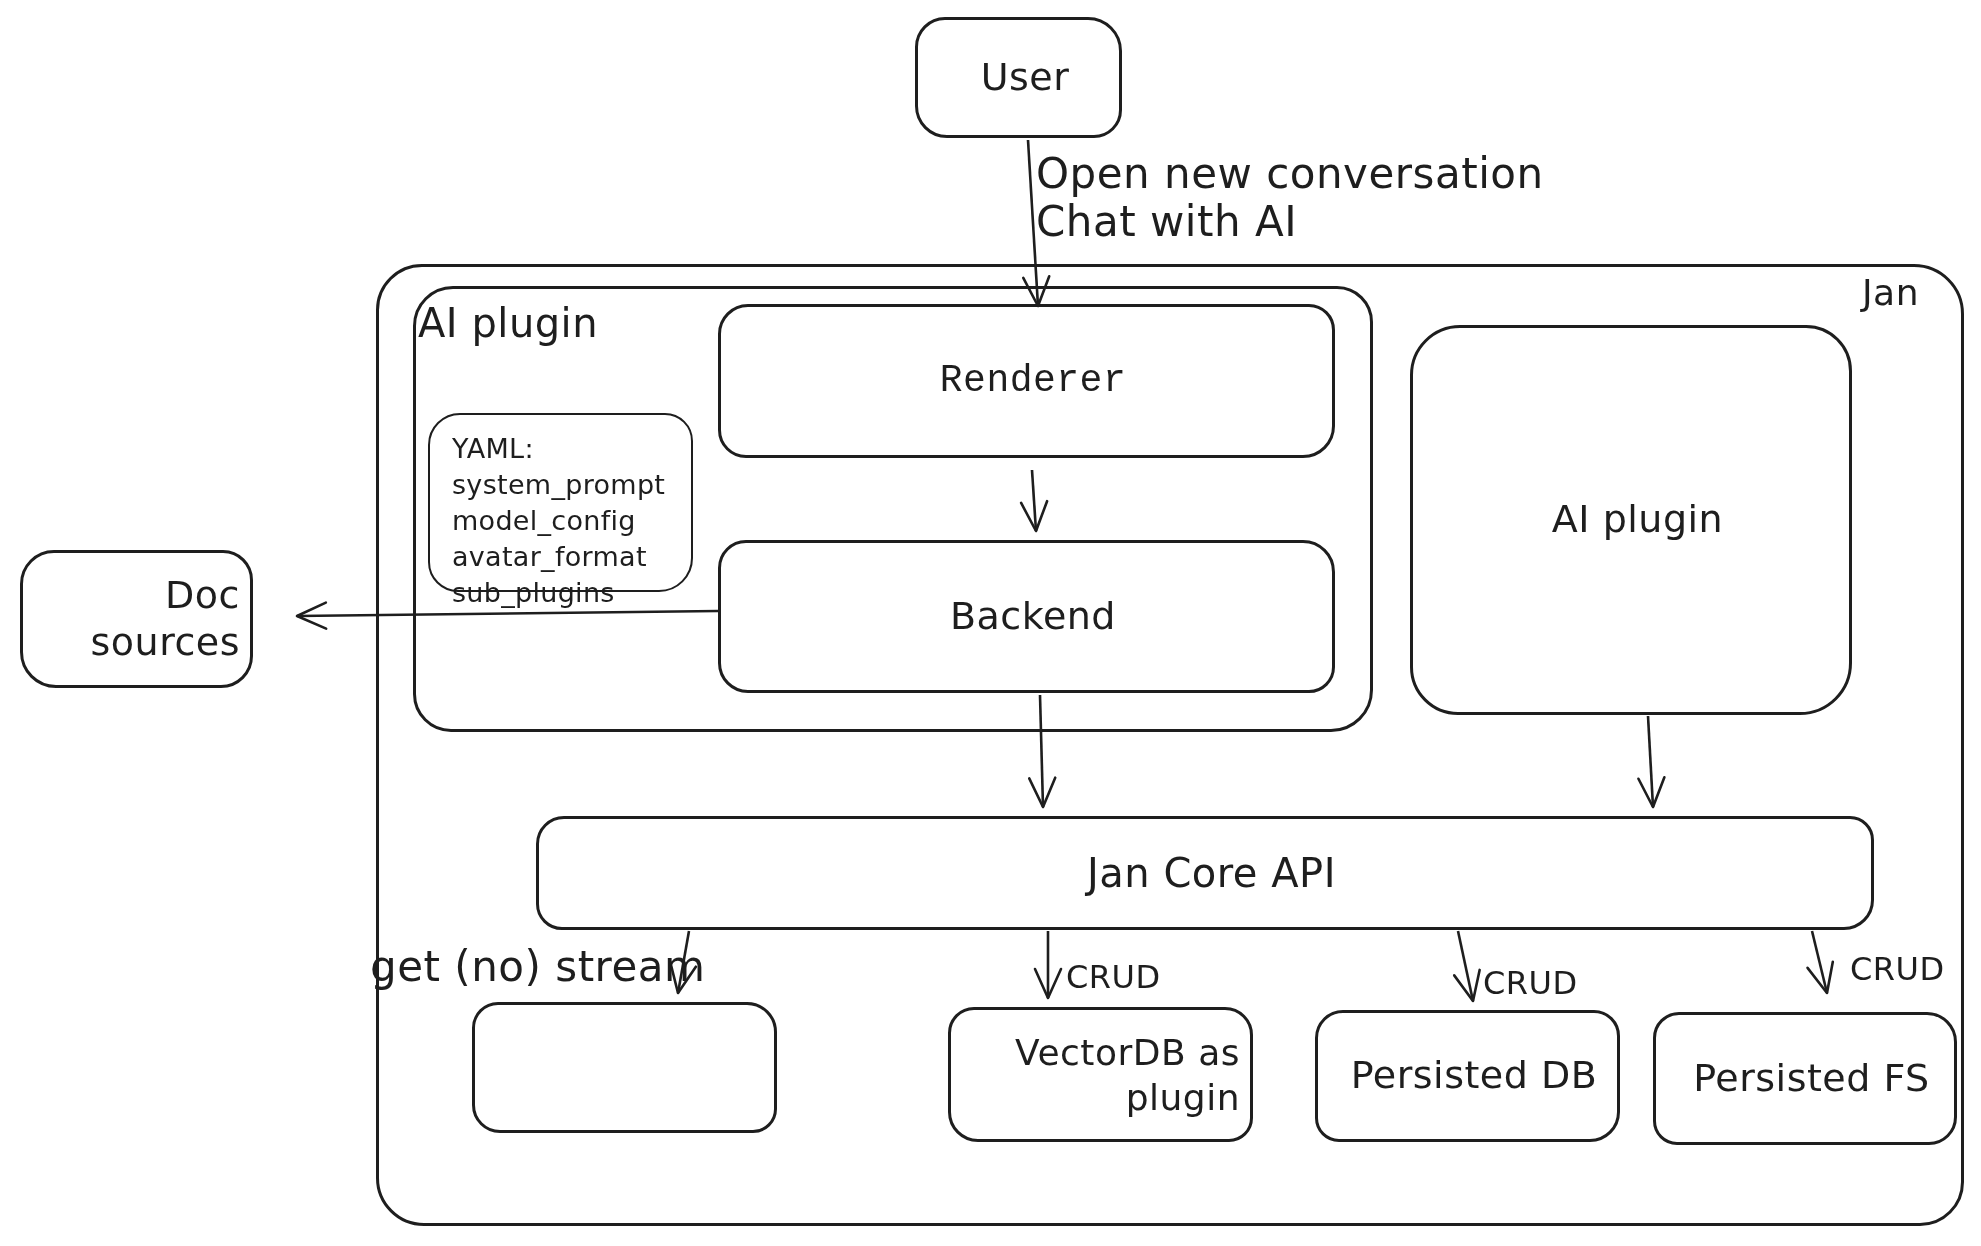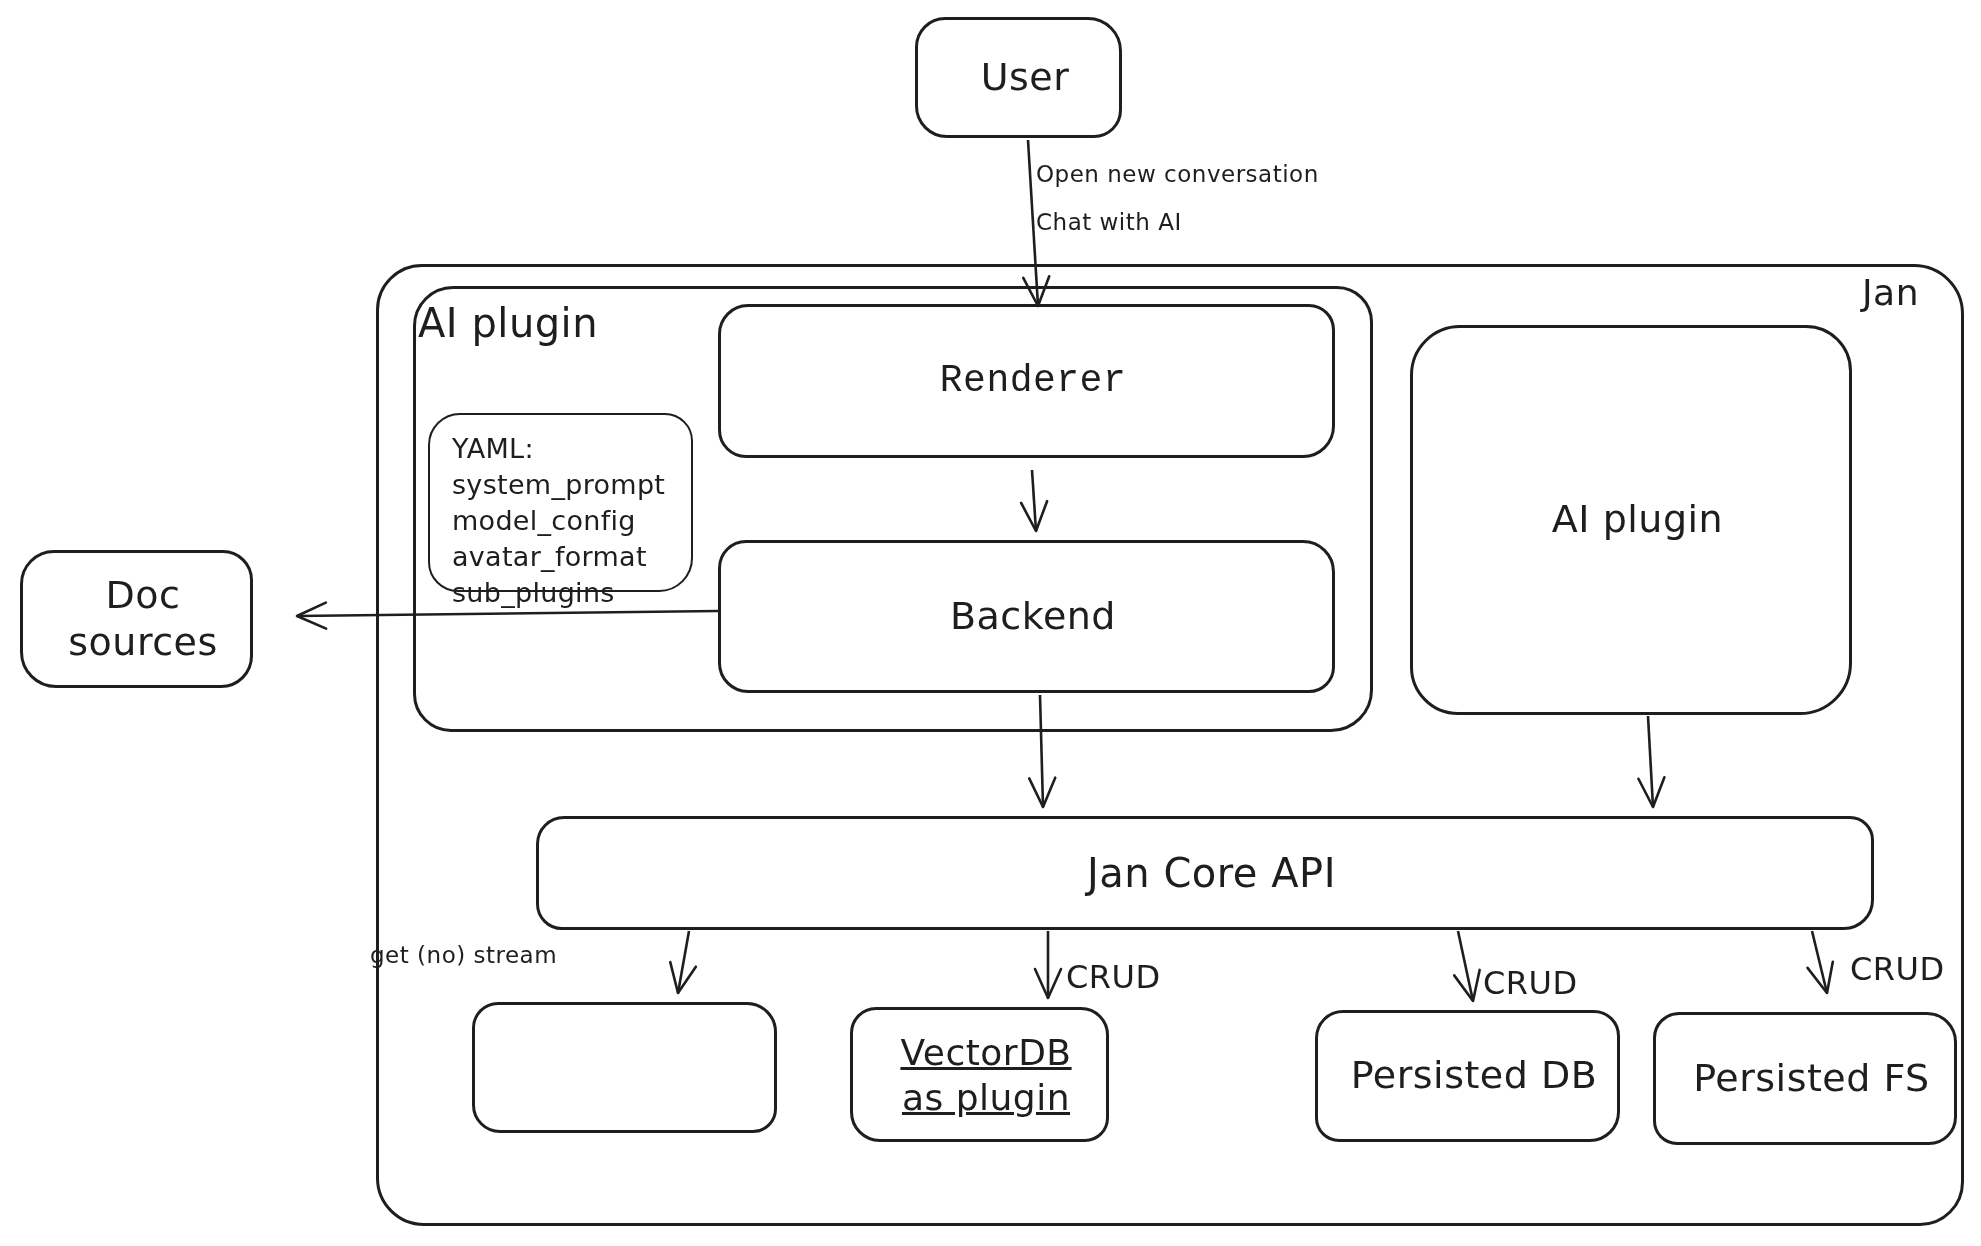--- a/index.html
+++ b/index.html
@@ -10,38 +10,38 @@
     font-family:"DejaVu Sans","Liberation Sans",sans-serif;
     color:#1e1e1e;
     overflow:hidden;
   }
   .node{
     position:absolute;
     border:3px solid #1e1e1e;
     background:transparent;
     box-sizing:border-box;
     display:flex;align-items:center;justify-content:center;
-    text-align:center;
+    text-align:right;
     padding-left:13px;
   }
   .node .lbl{
     font-size:38px;
     line-height:1.25;
     letter-spacing:0.5px;
     padding:0 10px;
   }
   .container-lbl{
     position:absolute;
     font-size:40px;
     letter-spacing:0.5px;
     white-space:nowrap;
   }
   .ann{
     position:absolute;
-    font-size:23px;
+    font-size:42px;
     letter-spacing:0.5px;
     white-space:nowrap;
   }
   .crud{font-size:32px;}
   .yaml{
     position:absolute;
     border:2.5px solid #1e1e1e;
     box-sizing:border-box;
     padding:16px 8px 0 22px;
     font-size:27px;
@@ -56,21 +56,21 @@
   #jan-container  {left:376px;  top:264px;  width:1588px; height:962px; border-radius:46px 50px 44px 48px; align-items:flex-start; justify-content:flex-start;}
   #ai-plugin-group{left:413px;  top:286px;  width:960px;  height:446px; border-radius:40px 36px 42px 38px; align-items:flex-start; justify-content:flex-start;}
   #renderer       {left:718px;  top:304px;  width:617px;  height:154px; border-radius:30px 26px 32px 28px;font-family:Liberation Mono, monospace;}
   #backend        {left:718px;  top:540px;  width:617px;  height:153px; border-radius:28px 32px 26px 30px;}
   #yaml-note      {left:428px;  top:413px;  width:265px;  height:179px; border-radius:32px 28px 34px 30px;}
   #doc-sources    {left:20px;   top:550px;  width:233px;  height:138px; border-radius:34px 30px 32px 36px;}
   #ai-plugin-box  {left:1410px; top:325px;  width:442px;  height:390px; border-radius:50px 46px 52px 48px;}
   #jan-core-api   {left:536px;  top:816px;  width:1338px; height:114px; border-radius:28px 24px 30px 26px;}
   #models-back    {left:472px;  top:1002px; width:305px;  height:131px; border-radius:26px 30px 24px 28px;}
   #models-front   {left:513px;  top:1035px; width:305px;  height:132px; border-radius:28px 24px 30px 26px;}
-  #vectordb       {left:850px;  top:1007px; width:259px;  height:135px; border-radius:26px 28px 24px 30px;text-decoration:underline;}
+  #vectordb       {left:948px;  top:1007px; width:305px;  height:135px; border-radius:26px 28px 24px 30px;}
   #persisted-db   {left:1315px; top:1010px; width:305px;  height:132px; border-radius:28px 26px 30px 24px;}
   #persisted-fs   {left:1653px; top:1012px; width:304px;  height:133px; border-radius:26px 30px 28px 24px;}
 
   #vectordb .lbl, #models-front .lbl{font-size:36px;}
   #jan-core-api .lbl{font-size:40px;}
 
   #lbl-jan            {left:1862px; top:272px; font-size:36px;}
   #lbl-ai-plugin-group{left:418px;  top:300px;}
   #lbl-open-conv      {left:1036px; top:150px; line-height:48px;}
   #lbl-get-no-stream  {left:370px;  top:942px;}

